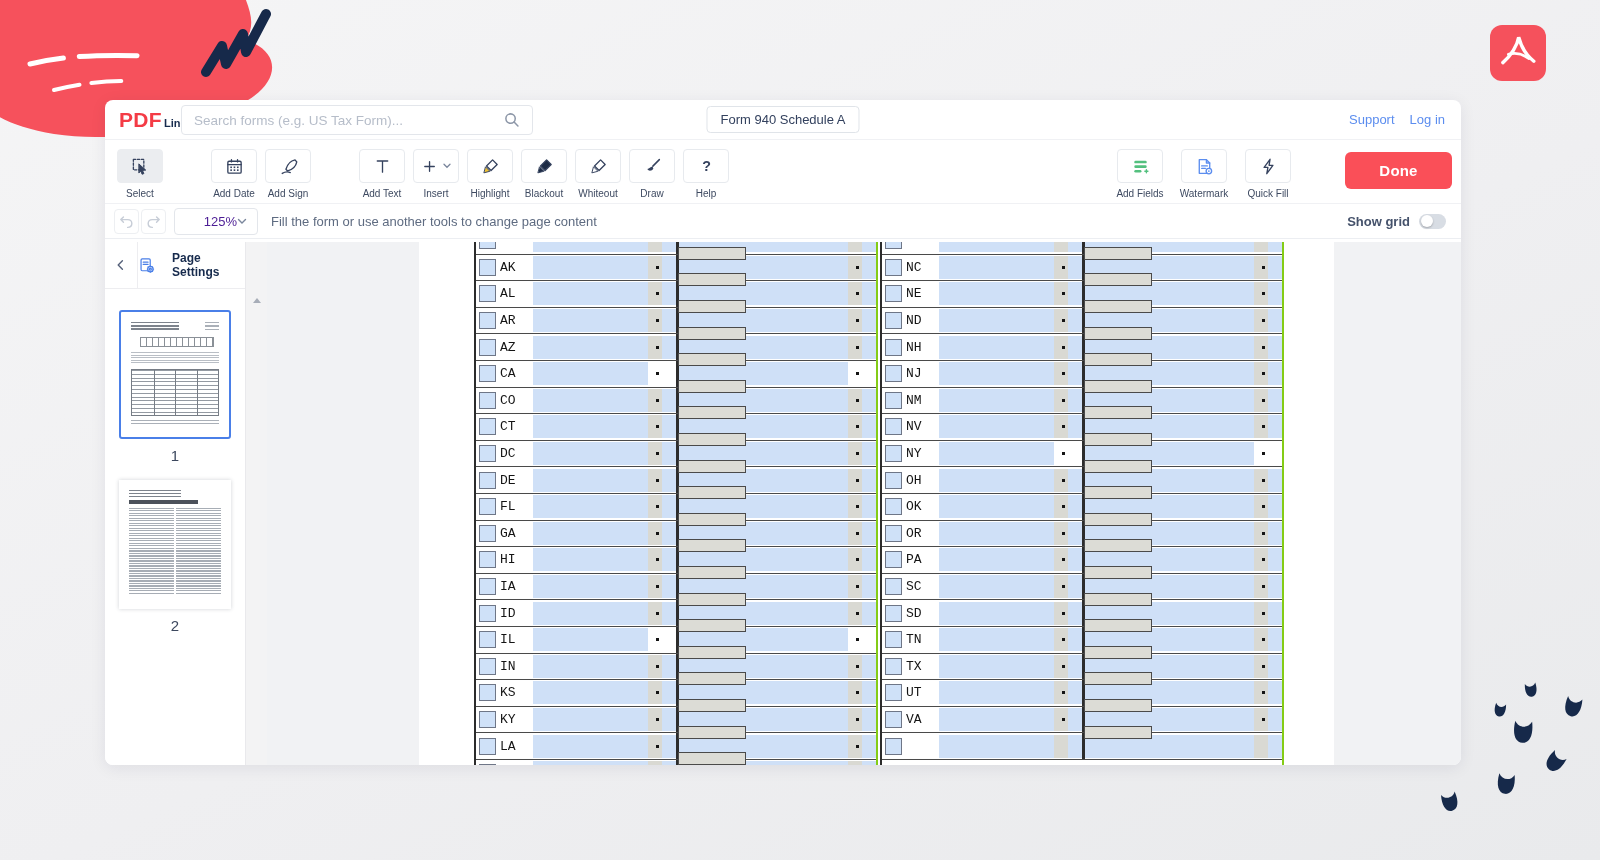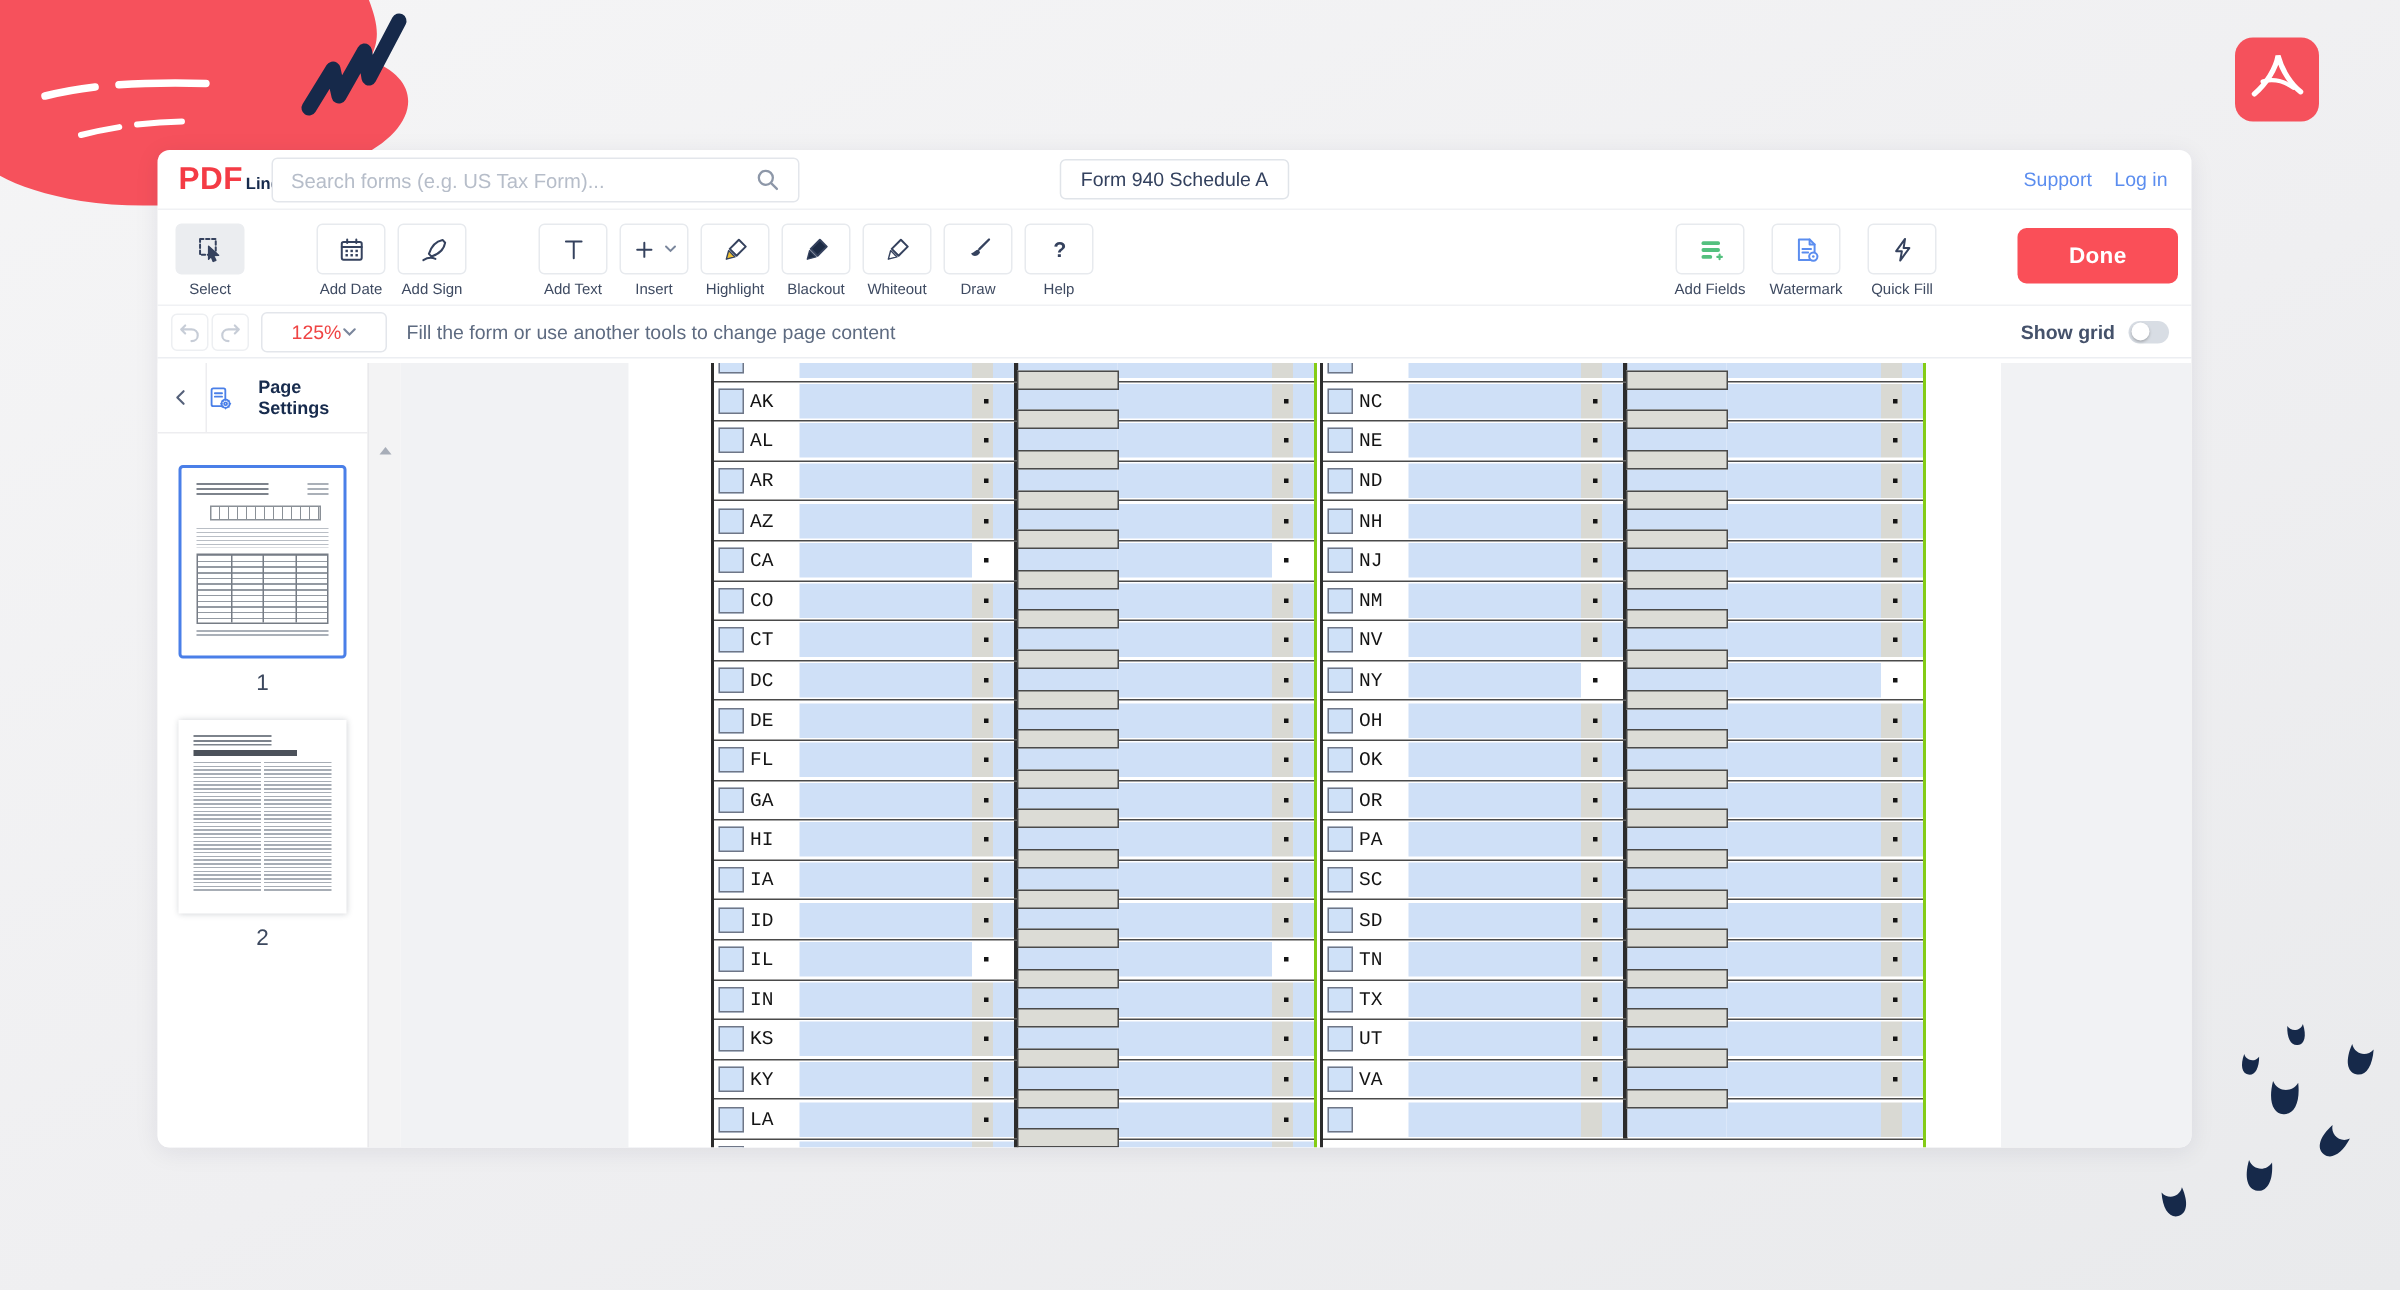--- a/index.html
+++ b/index.html
@@ -51,22 +51,22 @@
   .caret { display:flex; margin-left:3px; }
   .done-btn { position:absolute; right:9px; top:12px; width:107px; height:37px;
     background:#fa4f58; color:#fff; font-weight:700; font-size:15px; letter-spacing:.2px;
     border:none; border-radius:6px; cursor:pointer; font-family:"Liberation Sans",sans-serif; }
   
   .subtoolbar { height:35px; border-bottom:1px solid #eceef2; display:flex; align-items:center; position:relative; }
   .ur-btn { width:25px; height:25px; border:1px solid #edeff2; border-radius:4px;
     display:flex; align-items:center; justify-content:center; cursor:pointer; background:#fff; }
   .ur-btn.first { margin-left:9px; } .ur-btn + .ur-btn { margin-left:2px; }
   .zoom-box { width:84px; height:27px; border:1px solid #e3e6eb; border-radius:4px; margin-left:8px;
-    display:flex; align-items:center; justify-content:center; padding:0 10px;
-    font-size:13px; color:#ef4444; cursor:pointer; background:#fff; }
+    display:flex; align-items:center; justify-content:flex-end; padding:0 10px;
+    font-size:13px; color:#4c1d95; cursor:pointer; background:#fff; }
   .hint { margin-left:13px; font-size:13px; color:#5e6b81; }
   .grid-ctl { position:absolute; right:15px; display:flex; align-items:center; gap:9px; }
   .grid-label { font-size:13px; color:#45526b; font-weight:600; }
   .toggle { width:27px; height:15px; border-radius:8px; background:#d8dde4; position:relative; cursor:pointer; }
   .toggle .knob { position:absolute; left:1.5px; top:1.5px; width:12px; height:12px;
     border-radius:50%; background:#fff; box-shadow:0 1px 2px rgba(0,0,0,.25); }
   
   .workspace { position:absolute; top:142px; bottom:0; left:0; right:0; display:flex;
     border-radius:0 0 8px 8px; overflow:hidden; }
   .sidebar { width:140px; background:#fff; position:relative; flex:none; }

